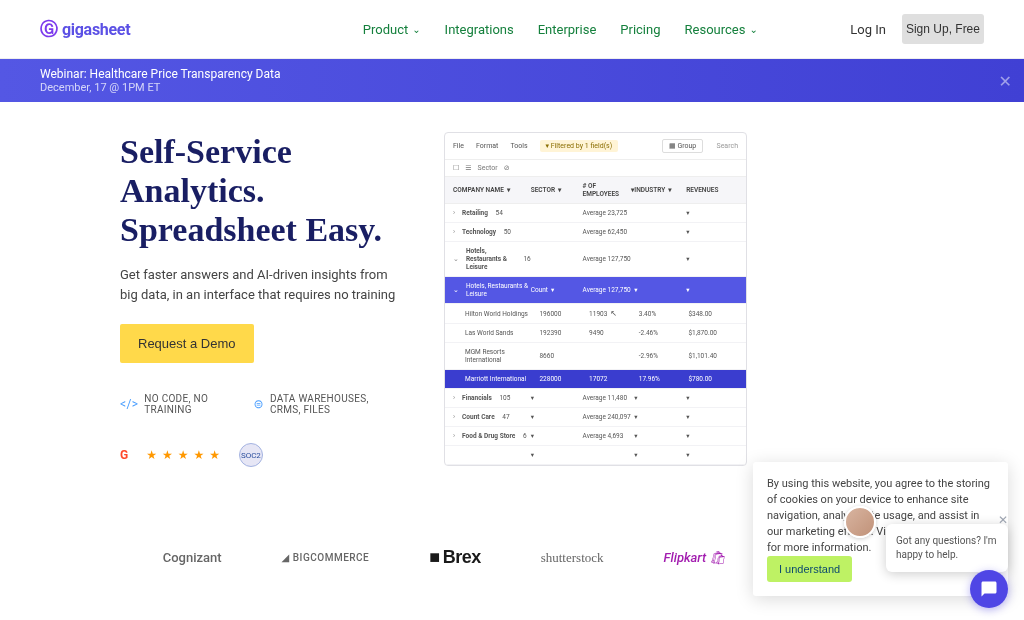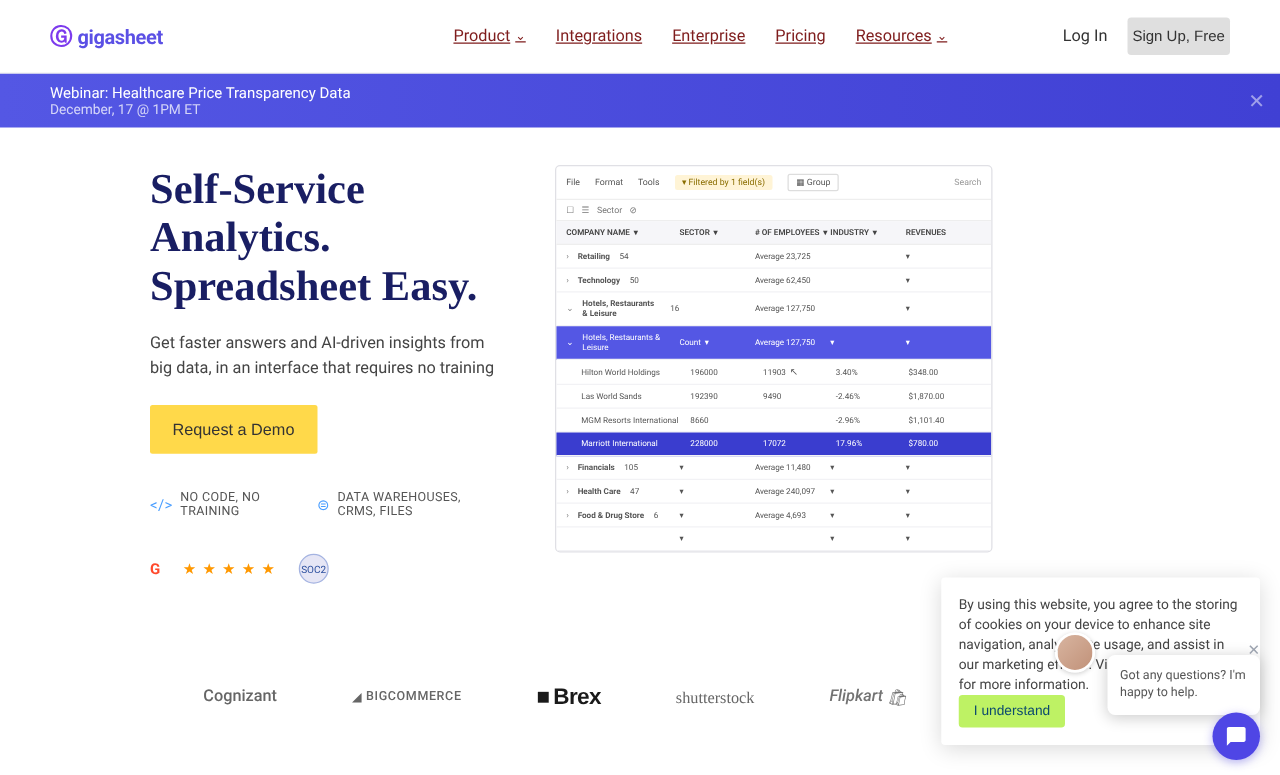--- a/index.html
+++ b/index.html
@@ -5,21 +5,21 @@
     * { margin: 0; padding: 0; box-sizing: border-box; }
     body { font-family: -apple-system, BlinkMacSystemFont, 'Segoe UI', Roboto, sans-serif; background: #fff; width: 1024px; height: 620px; overflow: hidden; position: relative; }
 
     
     .navbar { display: flex; align-items: center; justify-content: space-between; padding: 14px 40px; border-bottom: 1px solid #eee; }
     .nav-left { display: flex; align-items: center; }
     .logo { display: flex; align-items: center; gap: 4px; }
     .logo-icon { color: #7c3aed; font-weight: bold; font-size: 18px; }
     .logo-text { color: #5b50e5; font-weight: 700; font-size: 16px; letter-spacing: -0.3px; }
     .nav-center { display: flex; gap: 24px; align-items: center; margin-left: 140px; }
-    .nav-item { font-size: 13px; color: #7f1d1d; cursor: pointer; display: flex; align-items: center; gap: 4px; text-decoration: underline; }
+    .nav-item { font-size: 13px; color: #15803d; cursor: pointer; display: flex; align-items: center; gap: 4px; }
     .nav-right { display: flex; align-items: center; gap: 16px; }
     .login { font-size: 13px; color: #333; cursor: pointer; }
     .signup { background: #dfdfdf; border: none; padding: 8px 4px; font-size: 12px; border-radius: 3px; cursor: pointer; color: #333; }
 
     
     .banner { background: linear-gradient(90deg, #5457e4 0%, #4040d4 100%); color: #fff; padding: 8px 40px; display: flex; justify-content: space-between; align-items: center; position: relative; }
     .banner-text { font-size: 12px; }
     .banner-sub { font-size: 11px; opacity: 0.75; }
     .register-btn { background: #fff; color: #333; border: none; padding: 9px 18px; font-size: 12px; font-weight: 500; border-radius: 2px; cursor: pointer; margin-right: 100px; }
     .banner-close { position: absolute; right: 12px; top: 50%; transform: translateY(-50%); cursor: pointer; color: rgba(255,255,255,0.5); font-size: 16px; }
@@ -33,25 +33,25 @@
     .features-row { margin-top: 30px; display: flex; gap: 20px; font-size: 10px; color: #555; letter-spacing: 0.3px; }
     .feat { display: flex; align-items: center; gap: 6px; }
     .feat-icon { color: #4a9eff; font-size: 12px; }
     .reviews { margin-top: 28px; display: flex; align-items: center; gap: 18px; }
     .g2 { color: #ff492c; font-weight: bold; font-size: 12px; }
     .stars { color: #ff9800; font-size: 12px; letter-spacing: 1px; }
     .soc { width: 24px; height: 24px; background: #e6e6f5; border-radius: 50%; display: flex; align-items: center; justify-content: center; font-size: 8px; color: #2c4f9e; border: 1px solid #a4b3e1; }
 
     
     .hero-right { flex: 1; }
-    .app-shot { border: 1px solid #e0e0e5; border-radius: 4px; overflow: hidden; font-size: 7px; background: #fff; width: 350px; }
+    .app-shot { border: 1px solid #e0e0e5; border-radius: 4px; overflow: hidden; font-size: 7px; background: #fff; width: 303px; }
     .app-toolbar { display: flex; border-bottom: 1px solid #eee; padding: 6px 8px; gap: 12px; align-items: center; color: #555; }
     .app-tb-item { cursor: default; }
     .app-filter { background: #fff4d6; padding: 2px 6px; border-radius: 2px; color: #8a6d00; }
-    .app-group { border: 1px solid #ddd; padding: 2px 6px; border-radius: 2px; }
+    .app-group { border: 1px solid #ddd; padding: 2px 6px; border-radius: 2px; margin-left: 32px; }
     .app-search { margin-left: auto; color: #999; }
     .app-row2 { padding: 4px 8px; border-bottom: 1px solid #eee; display: flex; align-items: center; gap: 6px; color: #777; }
     .app-header-row { display: flex; background: #f6f6f9; border-bottom: 1px solid #eee; padding: 5px 8px; color: #444; font-weight: 600; font-size: 6.5px; text-transform: uppercase; }
     .col { flex: 1; display: flex; align-items: center; gap: 3px; }
     .col1 { flex: 1.5; }
     .data-row { display: flex; padding: 5px 8px; border-bottom: 1px solid #f2f2f5; color: #555; font-size: 6.5px; }
     .data-row.indent { padding-left: 20px; }
     .data-row.hl { background: #5457e4; color: #fff; }
     .data-row.hl-dark { background: #3a3dcf; color: #fff; }
     .chev { font-size: 7px; color: #888; margin-right: 4px; }
@@ -240,21 +240,21 @@
         <div class="col">$780.00</div>
       </div>
       <div class="data-row">
         <div class="col col1"><span class="chev">›</span><b>Financials</b>&nbsp;<span>105</span></div>
         <div class="col">▾</div>
           <div class="col">Average 11,480</div>
           <div class="col">▾</div>
           <div class="col">▾</div>
       </div>
       <div class="data-row">
-        <div class="col col1"><span class="chev">›</span><b>Health Care</b>&nbsp;<span>47</span></div>
+        <div class="col col1"><span class="chev">›</span><b>Count Care</b>&nbsp;<span>47</span></div>
         <div class="col">▾</div>
           <div class="col">Average 240,097</div>
           <div class="col">▾</div>
           <div class="col">▾</div>
       </div>
       <div class="data-row">
         <div class="col col1"><span class="chev">›</span><b>Food &amp; Drug Store</b>&nbsp;<span>6</span></div>
         <div class="col">▾</div>
           <div class="col">Average 4,693</div>
           <div class="col">▾</div>
@@ -270,21 +270,21 @@
     </div>
   </div>
 </div>
 
 <div class="companies">
   <div class="logos">
     <span class="logo-item">Cognizant</span>
     <span class="logo-item" style="font-size:10px; letter-spacing:0.5px;">◢<span>BIGCOMMERCE</span></span>
     <span class="logo-item brex-logo">■<span>Brex</span></span>
     <span class="logo-item" style="font-family:Georgia,serif;">shutterstock</span>
-    <span class="logo-item" style="font-style:italic; color:#737373;"><span>Flipkart</span> 🛍</span>
+    <span class="logo-item" style="font-style:italic; color:#a21caf;"><span>Flipkart</span> 🛍</span>
     <span class="logo-item" style="font-size:11px;">●<span style="color:#eb001b">●</span> <span>mastercard</span></span>
   </div>
 </div>
 
 <div class="stats">
   
   
 </div>
 
 <div class="cookie-box">

